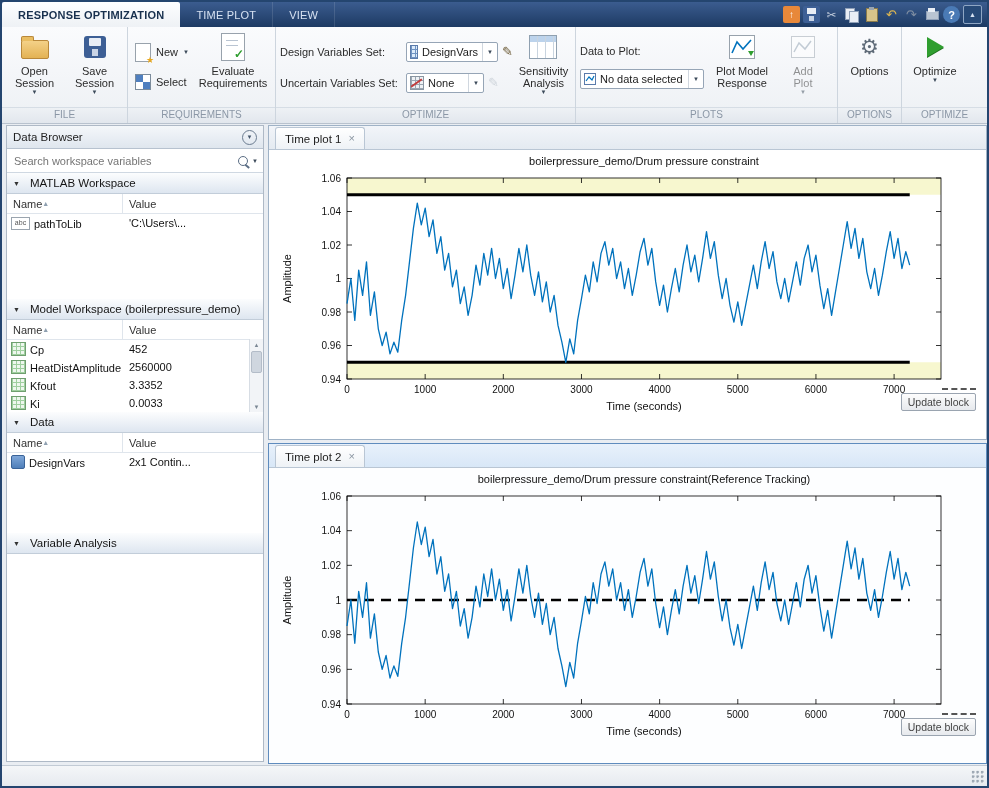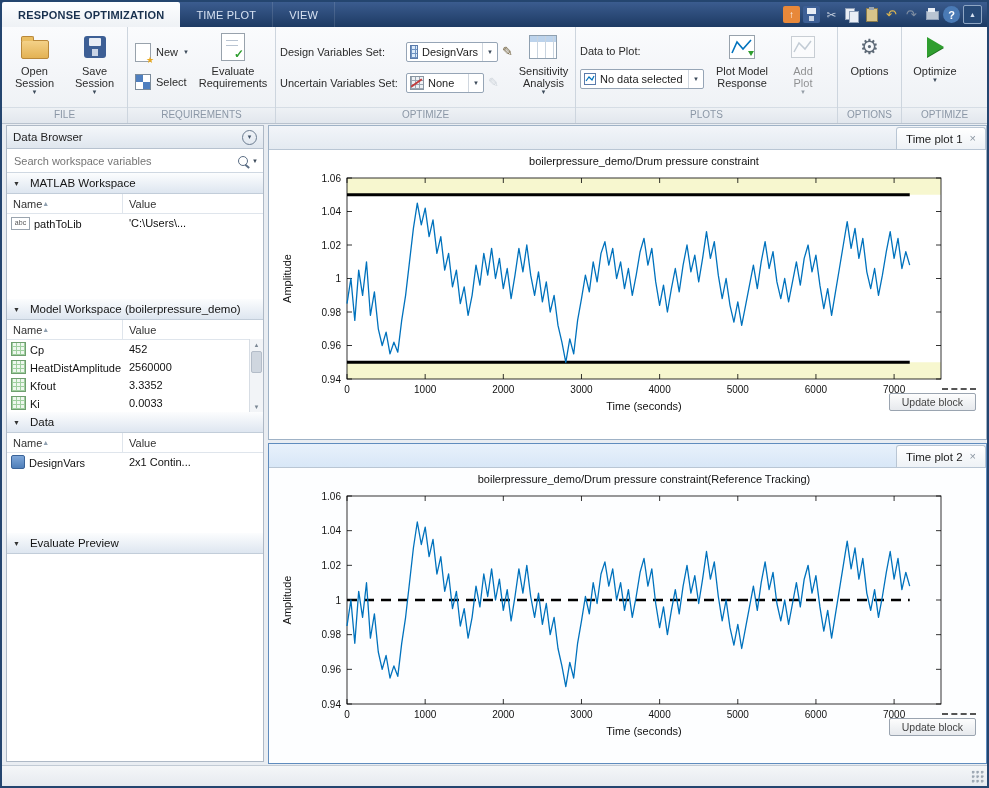--- a/index.html
+++ b/index.html
@@ -91,29 +91,29 @@
   .vi-string{width:17px;height:11px;border:1px solid #9aa4ae;background:#fff;font-size:7px;line-height:10px;text-align:center;color:#555;flex:none;}
   .scrollbar{position:absolute;right:0;top:19px;bottom:0;width:13px;background:#f2f4f7;border-left:1px solid #d7dde4;display:flex;flex-direction:column;align-items:center;}
   .sb-arrow{font-size:6px;color:#7b8794;height:11px;display:flex;align-items:center;}
   .sb-thumb{width:9px;height:20px;background:#cfd6df;border:1px solid #b3bcc8;border-radius:2px;margin:1px 0;}
   .sb-track{flex:1;}
 
   
   .plot-panel{position:absolute;left:266px;width:719px;background:#fff;border:1px solid #9fb2c6;box-sizing:border-box;}
   #panel1{top:123px;height:315px;}
   #panel2{top:441px;height:321px;border-color:#5f8cbe;background:#fdfeff;}
-  .tabstrip{height:23px;background:linear-gradient(#f2f5f9,#e4eaf1);border-bottom:1px solid #b9c6d4;display:flex;align-items:flex-end;padding-left:6px;justify-content:flex-end;}
+  .tabstrip{height:23px;background:linear-gradient(#f2f5f9,#e4eaf1);border-bottom:1px solid #b9c6d4;display:flex;align-items:flex-end;padding-left:6px;}
   #panel2 .tabstrip{background:linear-gradient(#e8f1fb,#d8e7f7);}
   .ptab{height:21px;display:flex;align-items:center;gap:7px;padding:0 9px;background:linear-gradient(#ffffff,#eef2f6);border:1px solid #b9c6d4;border-bottom:none;border-radius:3px 3px 0 0;font-size:11.5px;color:#1c1c1c;}
   .ptab .close{color:#8a95a1;font-size:11px;line-height:11px;}
   .chart-wrap{position:relative;}
   svg.chart{display:block;margin:2px auto 0 auto;font-family:"Liberation Sans",sans-serif;}
   .update-row{position:absolute;right:10px;bottom:4px;display:flex;flex-direction:column;align-items:flex-end;gap:3px;}
   .dash-marker{width:34px;border-top:2px dashed #555;}
-  .update-btn{font-size:10.5px;color:#444;padding:2px 12px;background:linear-gradient(#fdfdfd,#e6e9ed);border:1px solid #9aa4b0;border-radius:2px;font-family:"Liberation Sans",sans-serif;}
+  .update-btn{font-size:10.5px;color:#444;padding:2px 6px;background:linear-gradient(#fdfdfd,#e6e9ed);border:1px solid #9aa4b0;border-radius:2px;font-family:"Liberation Sans",sans-serif;}
 
   
   .statusbar{position:absolute;left:0;right:0;bottom:0;height:20px;background:linear-gradient(#f4f6f8,#e6eaef);border-top:1px solid #c2cbd5;}
   .grip{position:absolute;right:3px;bottom:3px;width:13px;height:13px;background-image:radial-gradient(circle at 2px 2px,#9aa5b1 1.2px,transparent 1.6px);background-size:4.5px 4.5px;}
 </style>
 </head>
 <body>
 
 <div class="window">
 
@@ -388,21 +388,21 @@
               <span class="var-icon vi-varset"></span>
               <span>DesignVars</span>
             </span>
             <span class="vvalue">2x1 Contin...</span>
           </div>
         </div>
     </div>
 
     <div class="sec-header">
       <span class="sec-tri">▼</span>
-      <span>Evaluate Preview</span>
+      <span>Variable Analysis</span>
     </div>
     <div style="flex:1;background:#fff;"></div>
   </div>
 
   <div class="plot-panel" id="panel1">
     <div class="tabstrip">
       <div class="ptab">
         <span>Time plot 1</span>
         <span class="close">×</span>
       </div>

